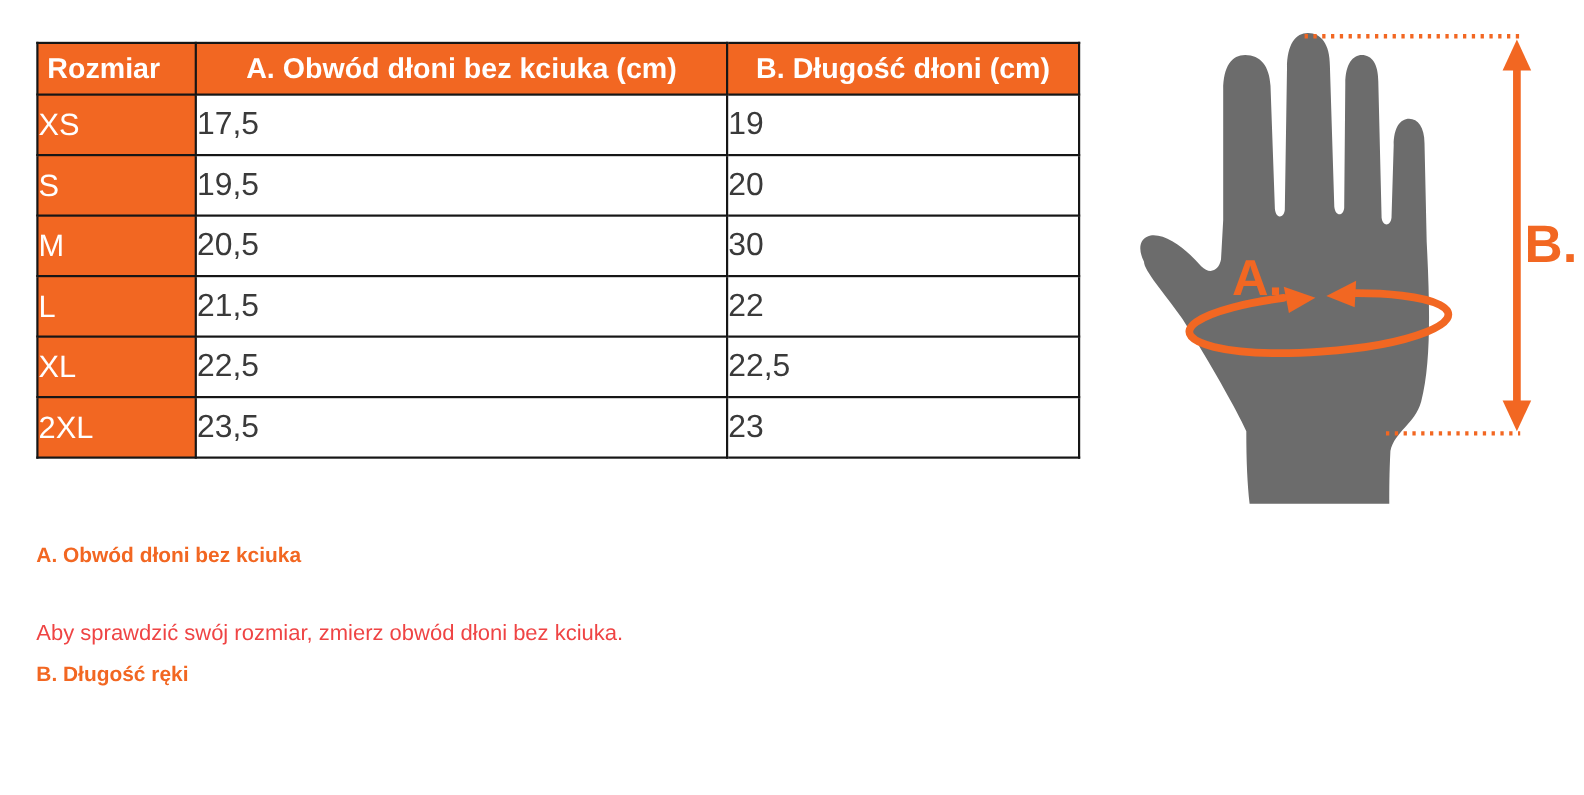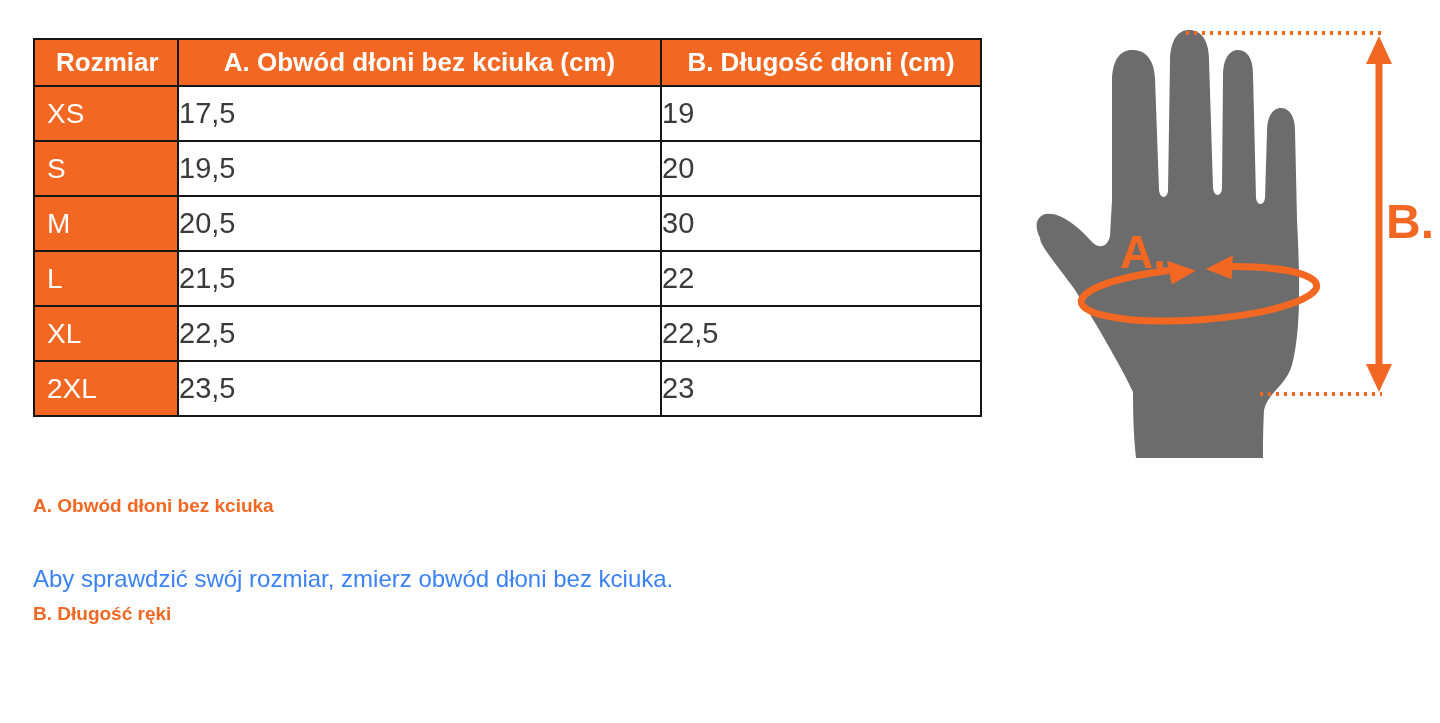--- a/index.html
+++ b/index.html
@@ -23,50 +23,49 @@
     border: 2px solid #161616;
   }
   .size-table thead th {
     background: #f26722;
     color: #ffffff;
     font-weight: bold;
     font-size: 26px;
     height: 47px;
     text-align: center;
   }
-  .size-table thead th.col-size { text-align: left; padding-left: 21px; }
+  .size-table thead th.col-size { text-align: left; padding-left: 8px; }
   .size-table td.size-cell, .size-table th.size-cell {
     background: #f26722;
     color: #ffffff;
     font-weight: normal;
     font-size: 28px;
     text-align: left;
-    padding-left: 12px;
     height: 55px;
   }
   .size-table td.value-cell {
     background: #ffffff;
     color: #3a3a3a;
     font-size: 29px;
     height: 55px;
   }
 
   
   .note { position: absolute; left: 33px; }
   .note-a { top: 495px; }
   .note-b { top: 603px; }
   .note h3 {
     color: #f26722;
     font-size: 19px;
     font-weight: bold;
     margin-bottom: 10px;
   }
   .note p {
-    color: #3b82f6;
-    font-size: 24px;
+    color: #ef4444;
+    font-size: 20px;
     font-weight: normal;
     margin-top: 48px;
   }
 
   
   .diagram {
     position: absolute;
     left: 1020px; top: 20px;
     width: 420px; height: 440px;
   }

